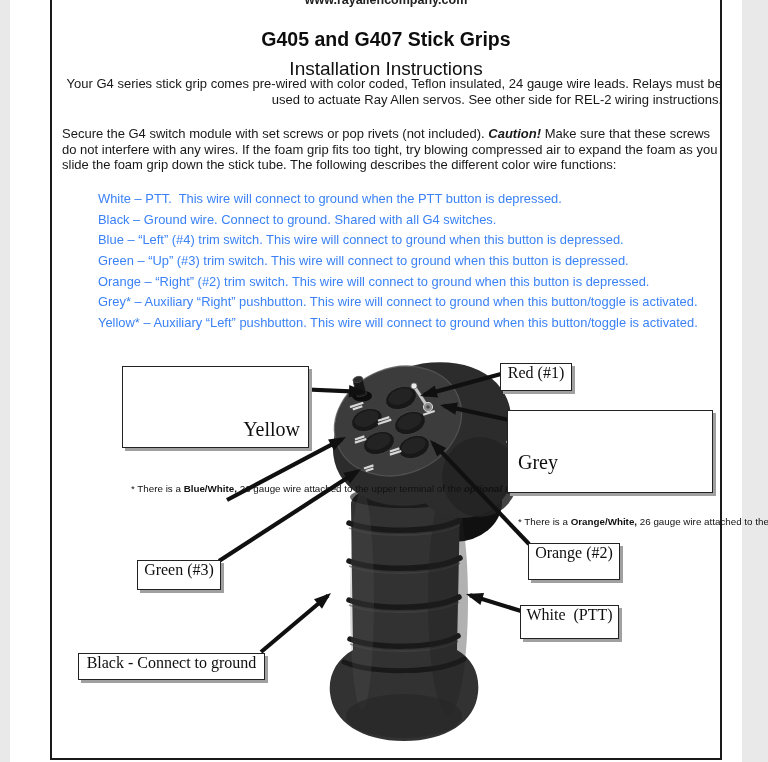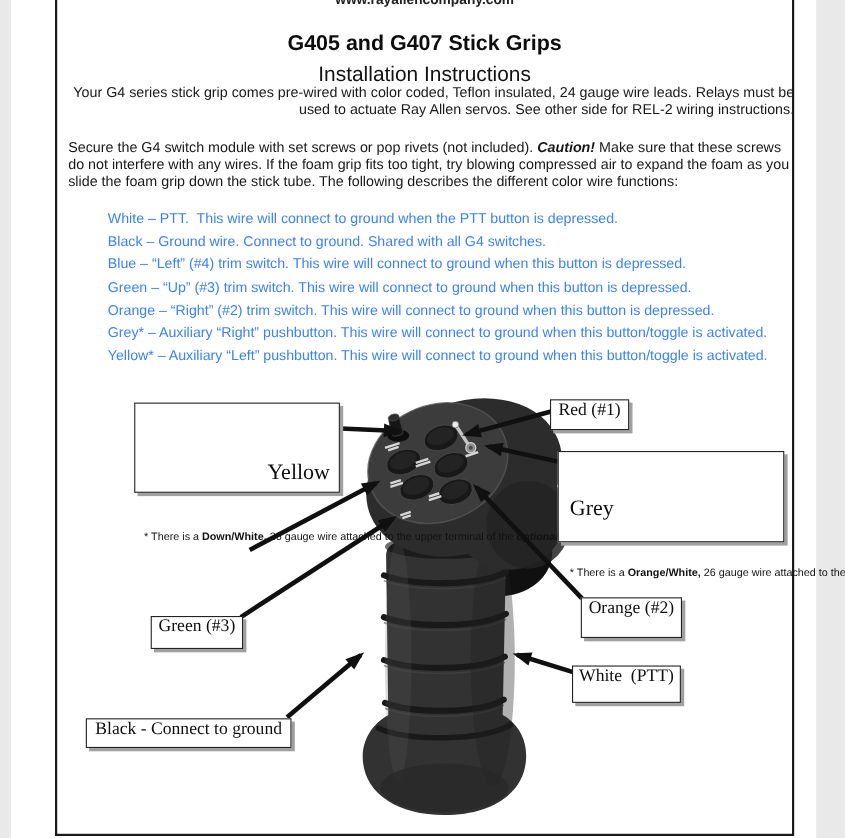--- a/index.html
+++ b/index.html
@@ -206,21 +206,21 @@
           <line x1="511" y1="611" x2="460" y2="595.2"></line>
           <g transform="translate(456,594) rotate(-162.8)">
               <polygon points="0,0 -17,-6.2 -17,6.2" stroke="none"></polygon>
             </g>
         </g>
       </g>
     </svg>
 
     <div class="lbl lbl-big lbl-yellow">
       <div class="lbl-title t-right">Yellow</div>
-      <div class="note t-right"><span>* There is a </span><b>Down/White,</b><span> 26 gauge wire attached to the upper terminal of the </span><span class="em">optional</span><span class="it"> type 3, 4 or 5 toggle switches.</span></div>
+      <div class="note t-right"><span>* There is a </span><b>Blue/White,</b><span> 26 gauge wire attached to the upper terminal of the </span><span class="em">optional</span><span class="it"> type 3, 4 or 5 toggle switches.</span></div>
     </div>
 
     <div class="lbl lbl-red"><span>Red (#1)</span></div>
 
     <div class="lbl lbl-big lbl-grey">
       <div class="lbl-title t-left">Grey</div>
       <div class="note t-left"><span>* There is a </span><b>Orange/White,</b><span> 26 gauge wire attached to the upper terminal of the </span></div>
     </div>
 
     <div class="lbl lbl-green"><span>Green (#3)</span></div>

